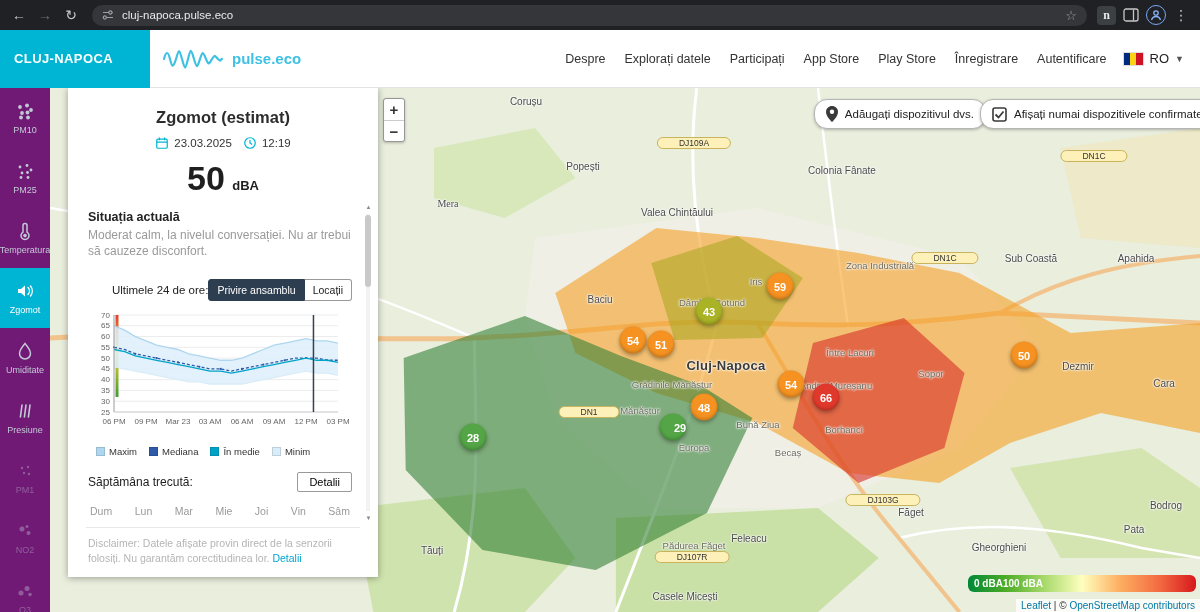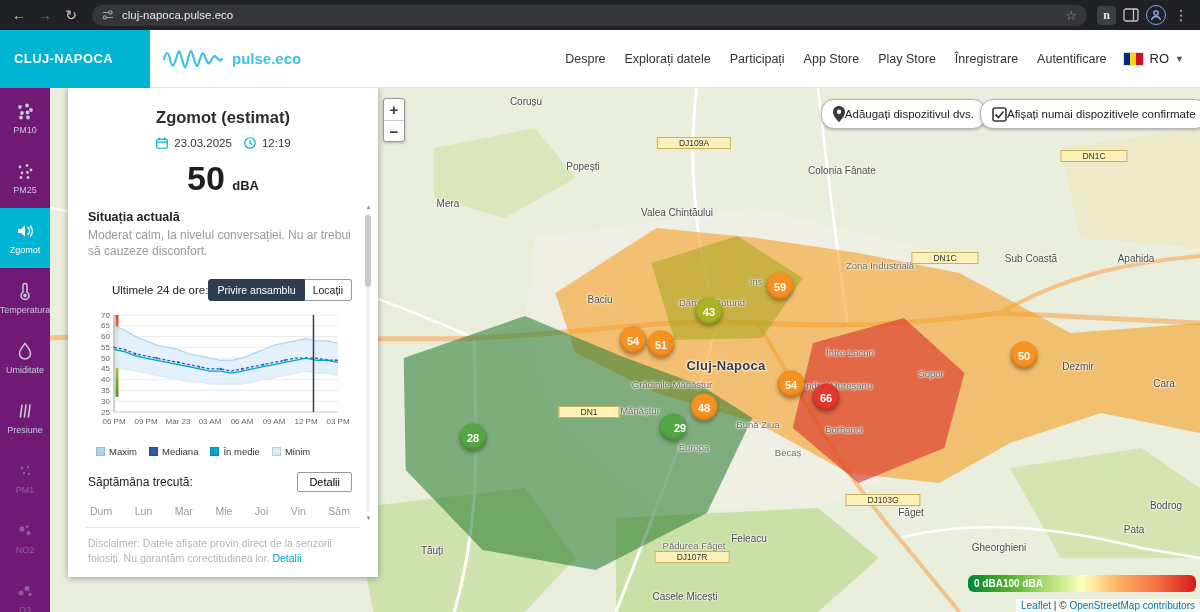--- a/index.html
+++ b/index.html
@@ -39,28 +39,28 @@
   .side-item.dim{opacity:.38}
   .sicon svg{display:block}
 
   
   .map{position:relative;flex:1;overflow:hidden;background:#e9eedd;cursor:grab}
   .map-base,.map-overlays{position:absolute;left:0;top:0;width:100%;height:100%}
   .mlabel{position:absolute;transform:translate(-50%,-50%);font-size:10px;color:#4a4a4a;
     text-shadow:0 0 2px #fff,0 0 2px #fff,0 0 3px #fff;white-space:nowrap;z-index:4}
   .mlabel.city{font-size:13px;color:#3a3a3a;font-weight:bold;letter-spacing:.3px}
   .mlabel.area{color:#6b6b5f;font-size:9.5px}
-  .mlabel.road{background:#fdf0b8;border:1px solid #c9b35c;border-radius:0;padding:0 21px;font-size:8.5px;color:#333;text-shadow:none}
+  .mlabel.road{background:#fdf0b8;border:1px solid #c9b35c;border-radius:6px;padding:0 21px;font-size:8.5px;color:#333;text-shadow:none}
   .marker{position:absolute;width:27px;height:27px;border-radius:50%;display:flex;align-items:center;justify-content:center;
     color:#fff;font-size:11px;font-weight:bold;transform:translate(-50%,-50%);z-index:6;cursor:pointer;
     box-shadow:0 2px 4px rgba(0,0,0,.35), inset 0 -2px 3px rgba(0,0,0,.18)}
   .zoomctl{position:absolute;left:333px;top:10px;width:22px;background:#fff;border:1px solid #979797;border-radius:3px;z-index:7;box-shadow:0 1px 3px rgba(0,0,0,.25);overflow:hidden}
   .zbtn{height:21px;display:flex;align-items:center;justify-content:center;font-size:15px;font-weight:bold;color:#333;cursor:pointer}
   .zbtn + .zbtn{border-top:1px solid #ccc}
-  .mbtn{position:absolute;top:11px;background:#fff;border:1px solid #b5b5b5;border-radius:13px;height:30px;display:flex;align-items:center;gap:0;
+  .mbtn{position:absolute;top:11px;background:#fff;border:1px solid #b5b5b5;border-radius:13px;height:30px;display:flex;align-items:center;gap:7px;
     padding:0 11px;font-size:11.5px;color:#222;box-shadow:0 1px 3px rgba(0,0,0,.25);cursor:pointer;white-space:nowrap;z-index:7}
   .mbtn.add{right:214px}
   .mbtn.confirmed{left:930px}
   .noise-scale{position:absolute;right:4px;bottom:20px;width:228px;height:17px;display:flex;align-items:center;justify-content:flex-start;
     padding:0 6px;font-size:10px;font-weight:bold;color:#fff;z-index:7;border-radius:6px;
     background:linear-gradient(to right,#008837,#4dac26,#a6d96a,#ffffbf,#fdae61,#f46d43,#d7191c)}
   .attribution{position:absolute;right:0;bottom:0;background:rgba(255,255,255,.8);font-size:10px;padding:1px 5px;color:#333;z-index:7}
   .attribution a{color:#0078a8;text-decoration:none;cursor:pointer}
 
   
@@ -188,37 +188,37 @@
               <circle cx="12" cy="4.5" r="1.4"></circle>
               <circle cx="16" cy="9" r="1.4"></circle>
               <circle cx="7" cy="12" r="1.4"></circle>
               <circle cx="12.5" cy="11.5" r="1.4"></circle>
               <circle cx="6" cy="16.5" r="1.4"></circle>
               <circle cx="13" cy="16.5" r="1.4"></circle>
             </svg>
           </span>
           <span class="slabel">PM25</span>
         </div>
+        <div class="side-item">
+          <span class="sicon">
+            <svg width="20" height="20" viewBox="0 0 20 20">
+              <path d="M10 2.5a2 2 0 0 1 2 2v6.6a4 4 0 1 1-4 0V4.5a2 2 0 0 1 2-2z" fill="none" stroke="currentColor" stroke-width="1.5"></path>
+              <circle cx="10" cy="14.6" r="1.8" fill="currentColor"></circle>
+            </svg>
+          </span>
+          <span class="slabel">Temperatura</span>
+        </div>
         <div class="side-item active">
           <span class="sicon">
             <svg width="20" height="20" viewBox="0 0 20 20">
               <path d="M3 8v4h3l4 3.5v-11L6 8H3z" fill="currentColor"></path>
               <path d="M13 6.5a5 5 0 0 1 0 7M15.5 5a8 8 0 0 1 0 10" fill="none" stroke="currentColor" stroke-width="1.4" stroke-linecap="round"></path>
             </svg>
           </span>
           <span class="slabel">Zgomot</span>
-        </div>
-        <div class="side-item">
-          <span class="sicon">
-            <svg width="20" height="20" viewBox="0 0 20 20">
-              <path d="M10 2.5a2 2 0 0 1 2 2v6.6a4 4 0 1 1-4 0V4.5a2 2 0 0 1 2-2z" fill="none" stroke="currentColor" stroke-width="1.5"></path>
-              <circle cx="10" cy="14.6" r="1.8" fill="currentColor"></circle>
-            </svg>
-          </span>
-          <span class="slabel">Temperatura</span>
         </div>
         <div class="side-item">
           <span class="sicon">
             <svg width="20" height="20" viewBox="0 0 20 20">
               <path d="M10 2.5C10 2.5 4.5 9 4.5 12.5a5.5 5.5 0 0 0 11 0C15.5 9 10 2.5 10 2.5z" fill="none" stroke="currentColor" stroke-width="1.5"></path>
             </svg>
           </span>
           <span class="slabel">Umiditate</span>
         </div>
         <div class="side-item">
@@ -289,21 +289,21 @@
           <polygon points="350,270 470,228 565,268 645,298 695,330 650,425 540,482 428,462 352,382" fill="#2f7d32" opacity="0.58"></polygon>
           <polygon points="755,255 845,230 905,285 885,360 800,395 735,340" fill="#d7322a" opacity="0.62"></polygon>
         </svg>
 
       <div>
           <span class="mlabel place" style="left: 476px; top: 13px;">Corușu</span>
           <span class="mlabel road" style="left: 644px; top: 55px;">DJ109A</span>
           <span class="mlabel place" style="left: 533px; top: 78px;">Popești</span>
           <span class="mlabel place" style="left: 744px; top: 82px; margin-left: 48px;">Colonia Fânate</span>
           <span class="mlabel road" style="left: 1044px; top: 68px;">DN1C</span>
-          <span class="mlabel place" style="left: 398px; top: 115px;">Mera</span>
+          <span class="mlabel place" style="left: 398px; top: 115px; font-family: Liberation Serif, serif;">Mera</span>
           <span class="mlabel place" style="left: 627px; top: 124px;">Valea Chintăului</span>
           <span class="mlabel area" style="left: 830px; top: 177px;">Zona Industrială</span>
           <span class="mlabel road" style="left: 895px; top: 170px;">DN1C</span>
           <span class="mlabel place" style="left: 981px; top: 170px;">Sub Coastă</span>
           <span class="mlabel place" style="left: 1086px; top: 170px;">Apahida</span>
           <span class="mlabel area" style="left: 706px; top: 193px;">Iris</span>
           <span class="mlabel place" style="left: 550px; top: 211px;">Baciu</span>
           <span class="mlabel area" style="left: 662px; top: 214px;">Dâmbul Rotund</span>
           <span class="mlabel city" style="left: 676px; top: 277px;">Cluj-Napoca</span>
           <span class="mlabel area" style="left: 800px; top: 264px;">Între Lacuri</span>

